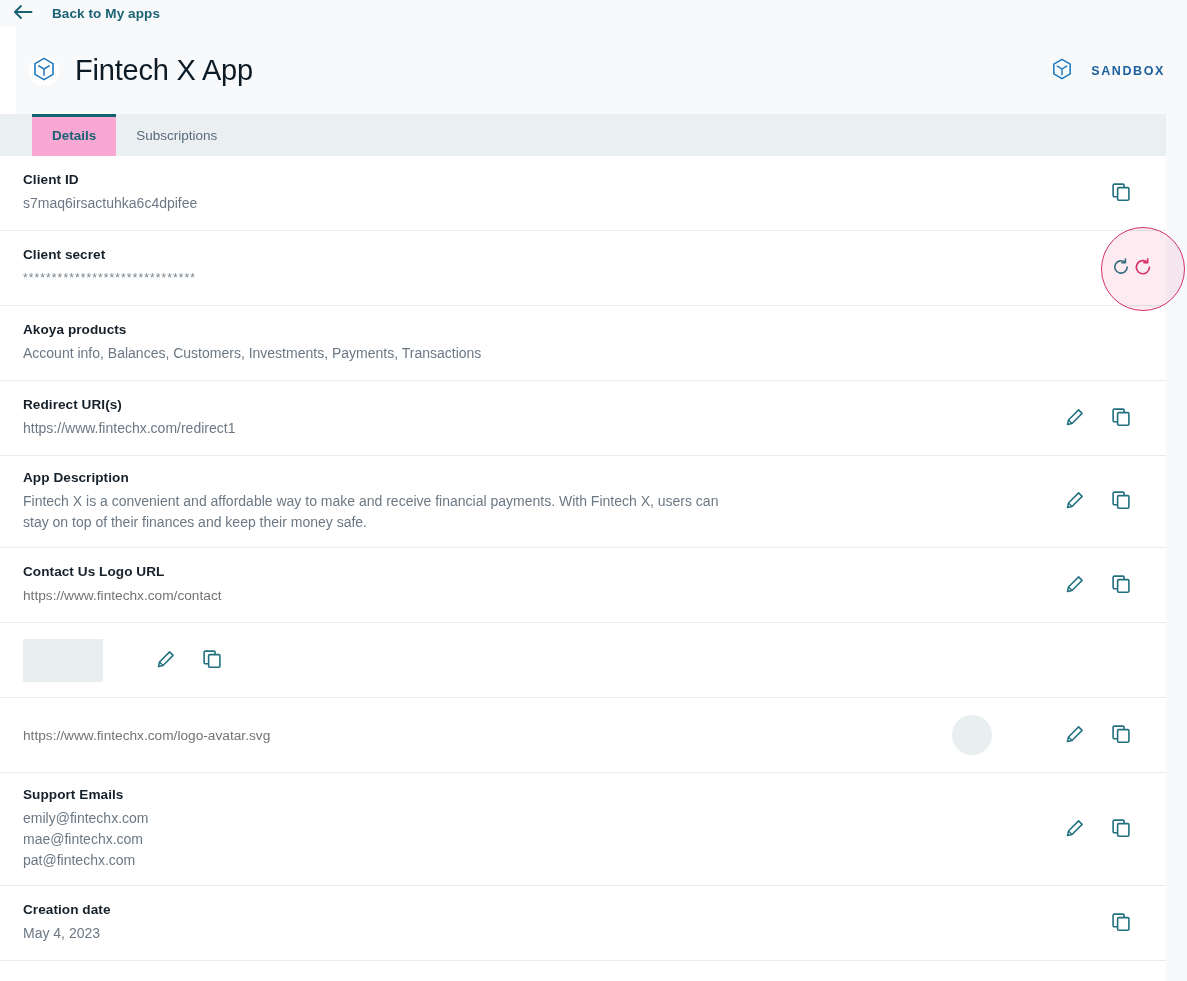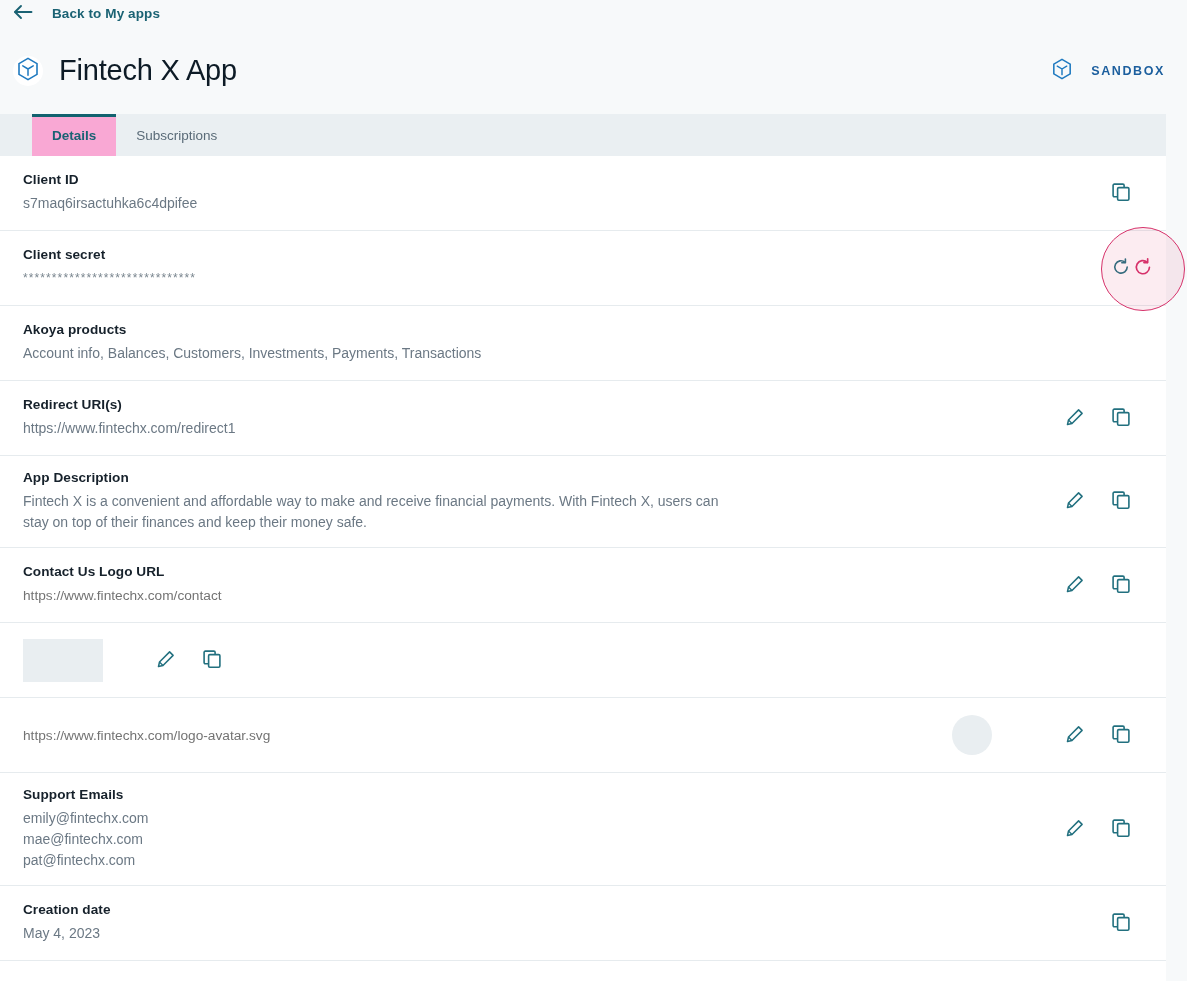--- a/index.html
+++ b/index.html
@@ -38,20 +38,21 @@
   }
   .back-arrow { display: block; }
 
   
   .appheader {
     height: 87px;
     background: #f7f9fa;
     display: flex;
     align-items: center;
     padding: 0 22px 0 13px;
+    margin-left: 16px;
   }
   .app-avatar {
     width: 30px; height: 30px;
     border-radius: 50%;
     background: #ffffff;
     display: flex; align-items: center; justify-content: center;
     flex: 0 0 auto;
     margin-right: 16px;
   }
   .app-title {

